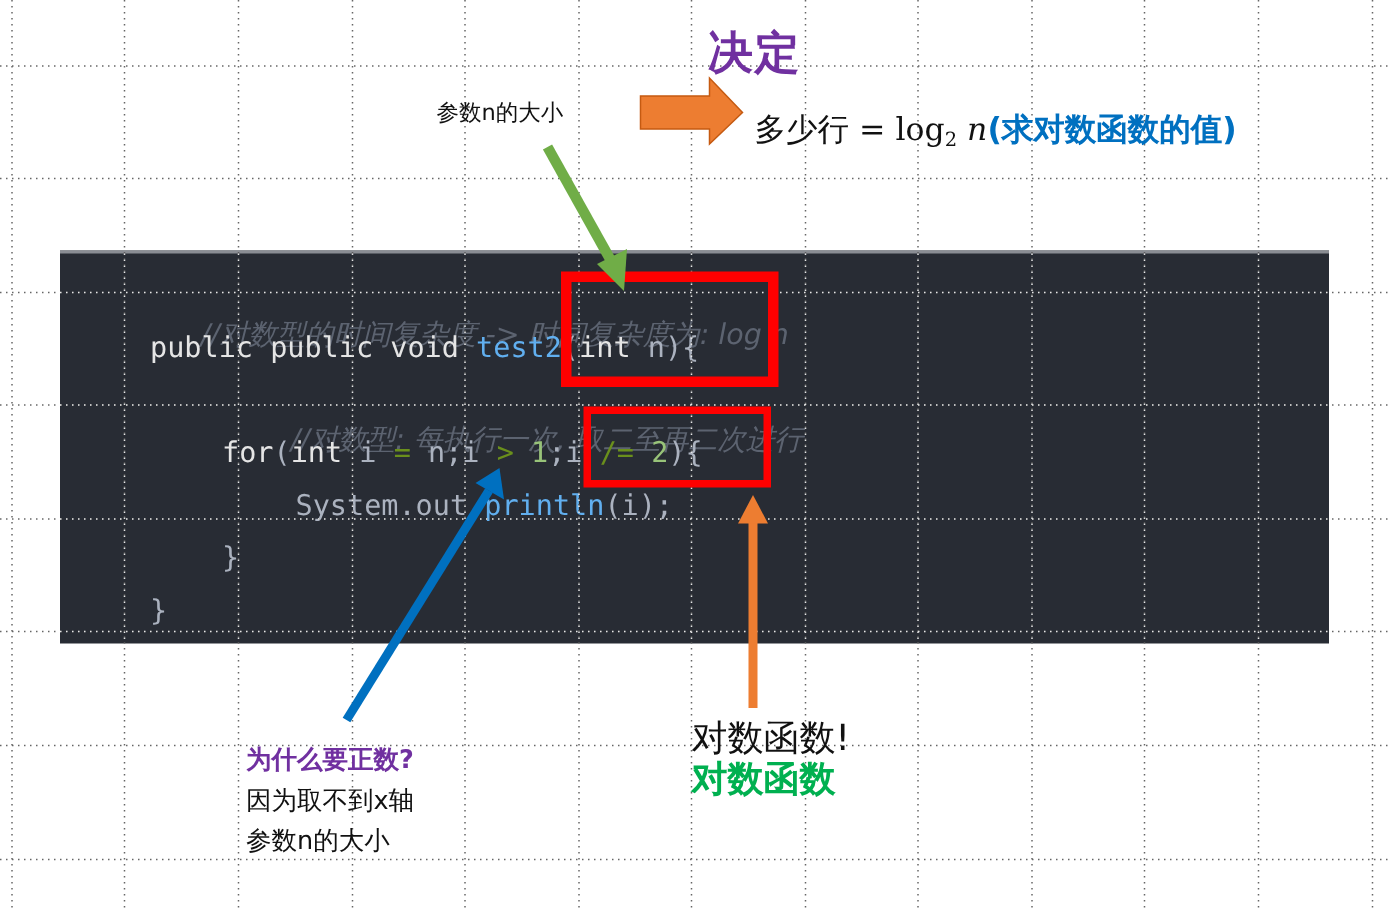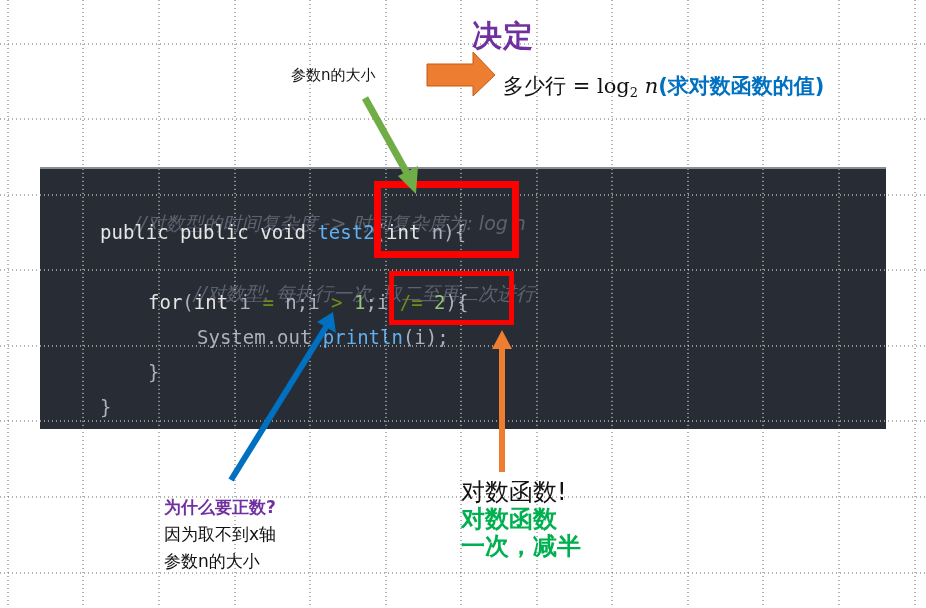--- a/index.html
+++ b/index.html
@@ -133,14 +133,13 @@
 </svg>
 
 <div class="abs note-left">
   <div class="purple">为什么要正数?</div>
   <div>因为取不到x轴</div>
   <div>参数n的大小</div>
 </div>
 <div class="abs note-right">
   <div>对数函数!</div>
   <div class="green">对数函数</div>
-  <div class="green">一次，减半</div>
 </div>
 
 </body></html>

